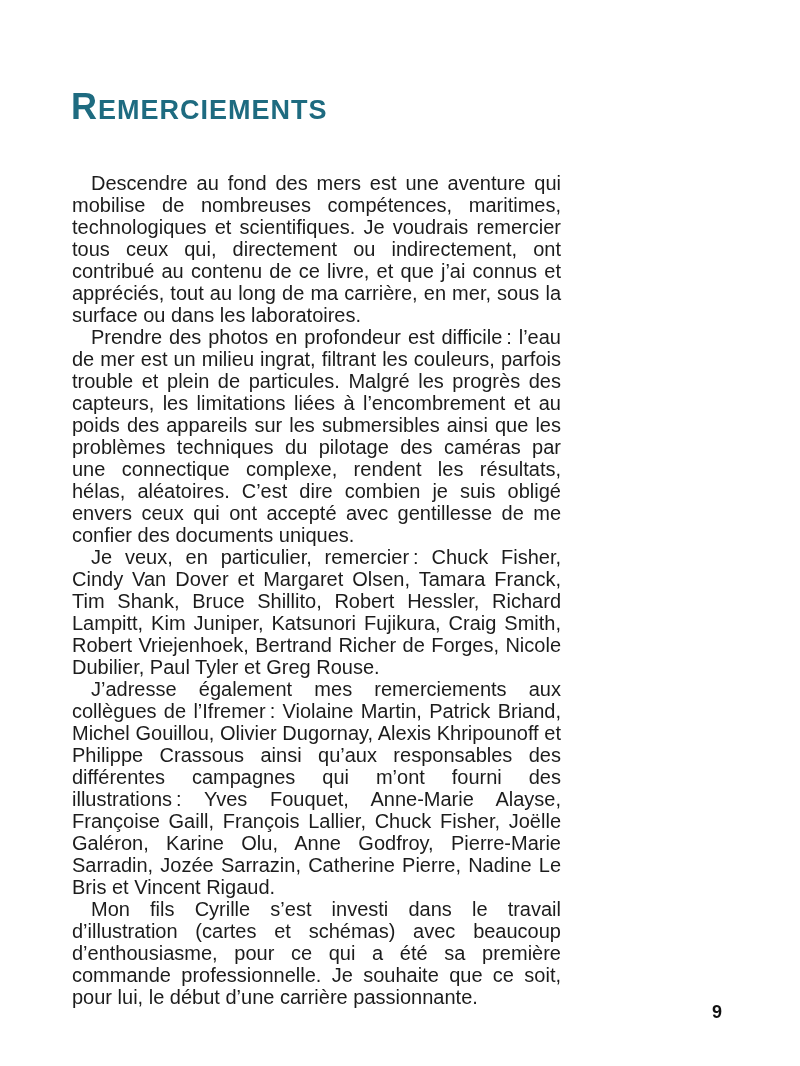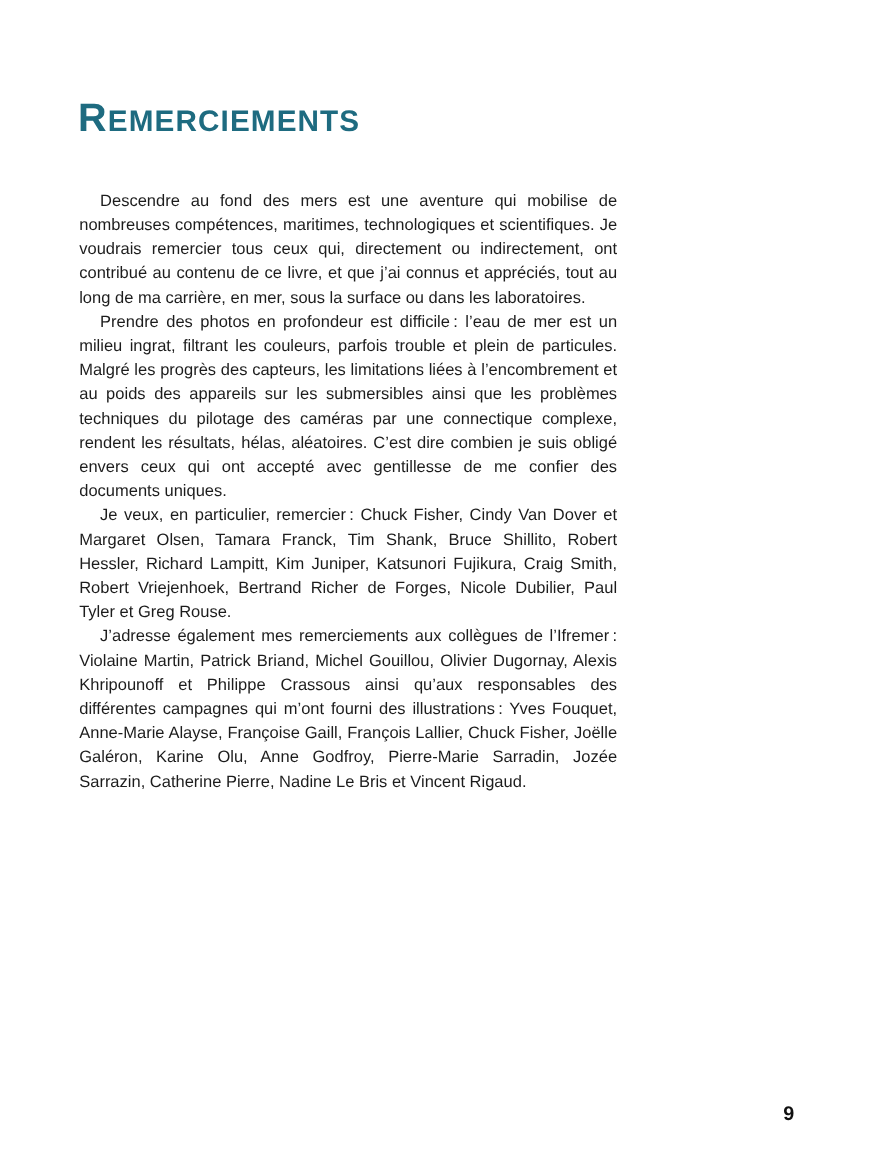--- a/index.html
+++ b/index.html
@@ -28,21 +28,21 @@
     color: #1e6b80;
   }
   .chapter-title::first-letter {
     font-size: 36px;
   }
   .content {
     position: absolute;
     left: 72px;
     top: 172px;
     width: 489px;
-    font-size: 15px;
+    font-size: 20px;
     line-height: 22px;
     color: #1c1c1c;
     text-align: justify;
     hyphens: auto;
     -webkit-hyphens: auto;
   }
   .content p {
     margin: 0;
     text-indent: 19px;
   }
@@ -61,17 +61,18 @@
 
 <div class="page">
 
   <h1 class="chapter-title">Remerciements</h1>
 
   <div class="content">
     <p>Descendre au fond des mers est une aventure qui mobilise de nombreuses compétences, maritimes, technologiques et scientifiques. Je voudrais remercier tous ceux qui, directement ou indirectement, ont contribué au contenu de ce livre, et que j’ai connus et appréciés, tout au long de ma carrière, en mer, sous la surface ou dans les laboratoires.</p>
     <p>Prendre des photos en profondeur est difficile : l’eau de mer est un milieu ingrat, filtrant les couleurs, parfois trouble et plein de particules. Malgré les progrès des capteurs, les limitations liées à l’encombrement et au poids des appareils sur les submersibles ainsi que les problèmes techniques du pilotage des caméras par une connectique complexe, rendent les résultats, hélas, aléatoires. C’est dire combien je suis obligé envers ceux qui ont accepté avec gentillesse de me confier des documents uniques.</p>
     <p>Je veux, en particulier, remercier : Chuck Fisher, Cindy Van Dover et Margaret Olsen, Tamara Franck, Tim Shank, Bruce Shillito, Robert Hessler, Richard Lampitt, Kim Juniper, Katsunori Fujikura, Craig Smith, Robert Vriejenhoek, Bertrand Richer de Forges, Nicole Dubilier, Paul Tyler et Greg Rouse.</p>
     <p>J’adresse également mes remerciements aux collègues de l’Ifremer : Violaine Martin, Patrick Briand, Michel Gouillou, Olivier Dugornay, Alexis Khripounoff et Philippe Crassous ainsi qu’aux responsables des différentes campagnes qui m’ont fourni des illustrations : Yves Fouquet, Anne-Marie Alayse, Françoise Gaill, François Lallier, Chuck Fisher, Joëlle Galéron, Karine Olu, Anne Godfroy, Pierre-Marie Sarradin, Jozée Sarrazin, Catherine Pierre, Nadine Le Bris et Vincent Rigaud.</p>
+    <p>Mon fils Cyrille s’est investi dans le travail d’illustration (cartes et schémas) avec beaucoup d’enthousiasme, pour ce qui a été sa première commande professionnelle. Je souhaite que ce soit, pour lui, le début d’une carrière passionnante.</p>
   </div>
 
   <div class="page-number">9</div>
 
 </div>
 
 </body></html>

